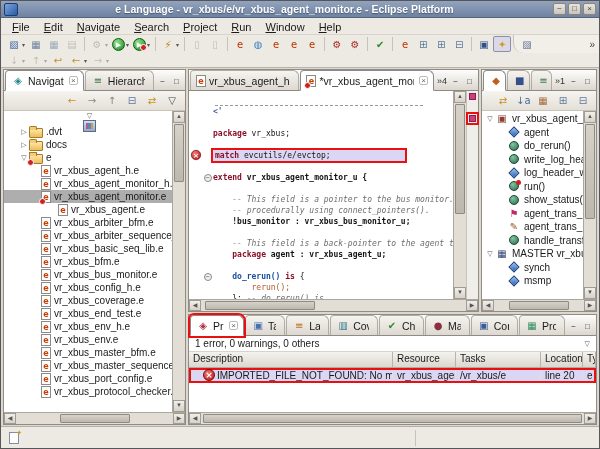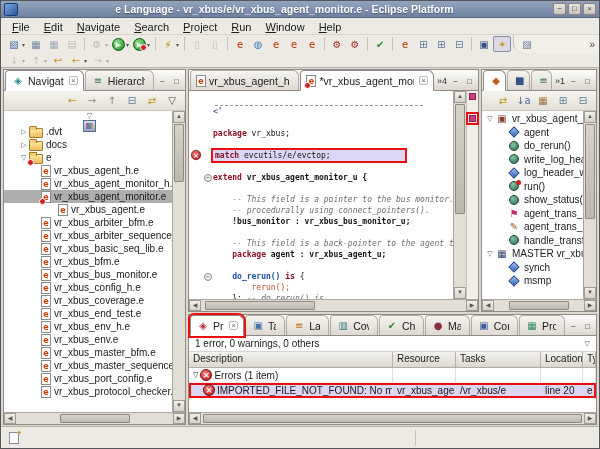--- a/index.html
+++ b/index.html
@@ -678,31 +678,20 @@
           <span class="filter">▽</span>
         </div>
         <div class="pgrid phead" id="pr-head">
             <div class="cell">Description</div>
             <div class="cell">Resource</div>
             <div class="cell">Tasks</div>
             <div class="cell">Location</div>
             <div class="cell">Type</div>
           </div>
         <div id="pr-rows">
-            <div class="pgrid prow">
-              <div class="cell">
-                <span class="exp" style="font-size: 7px;">▽</span>
-                <span class="ic ic-error"></span>
-                <span>Errors (1 item)</span>
-              </div>
-              <div class="cell"></div>
-              <div class="cell"></div>
-              <div class="cell"></div>
-              <div class="cell"></div>
-            </div>
             <div class="pgrid prow sel red-box">
               <div class="cell" style="padding-left: 14px;">
                 <span class="ic ic-error"></span>
                 <span>IMPORTED_FILE_NOT_FOUND: No match for i</span>
               </div>
               <div class="cell">vr_xbus_agent_</div>
               <div class="cell">/vr_xbus/e</div>
               <div class="cell">line 20</div>
               <div class="cell">e Sy</div>
             </div>

